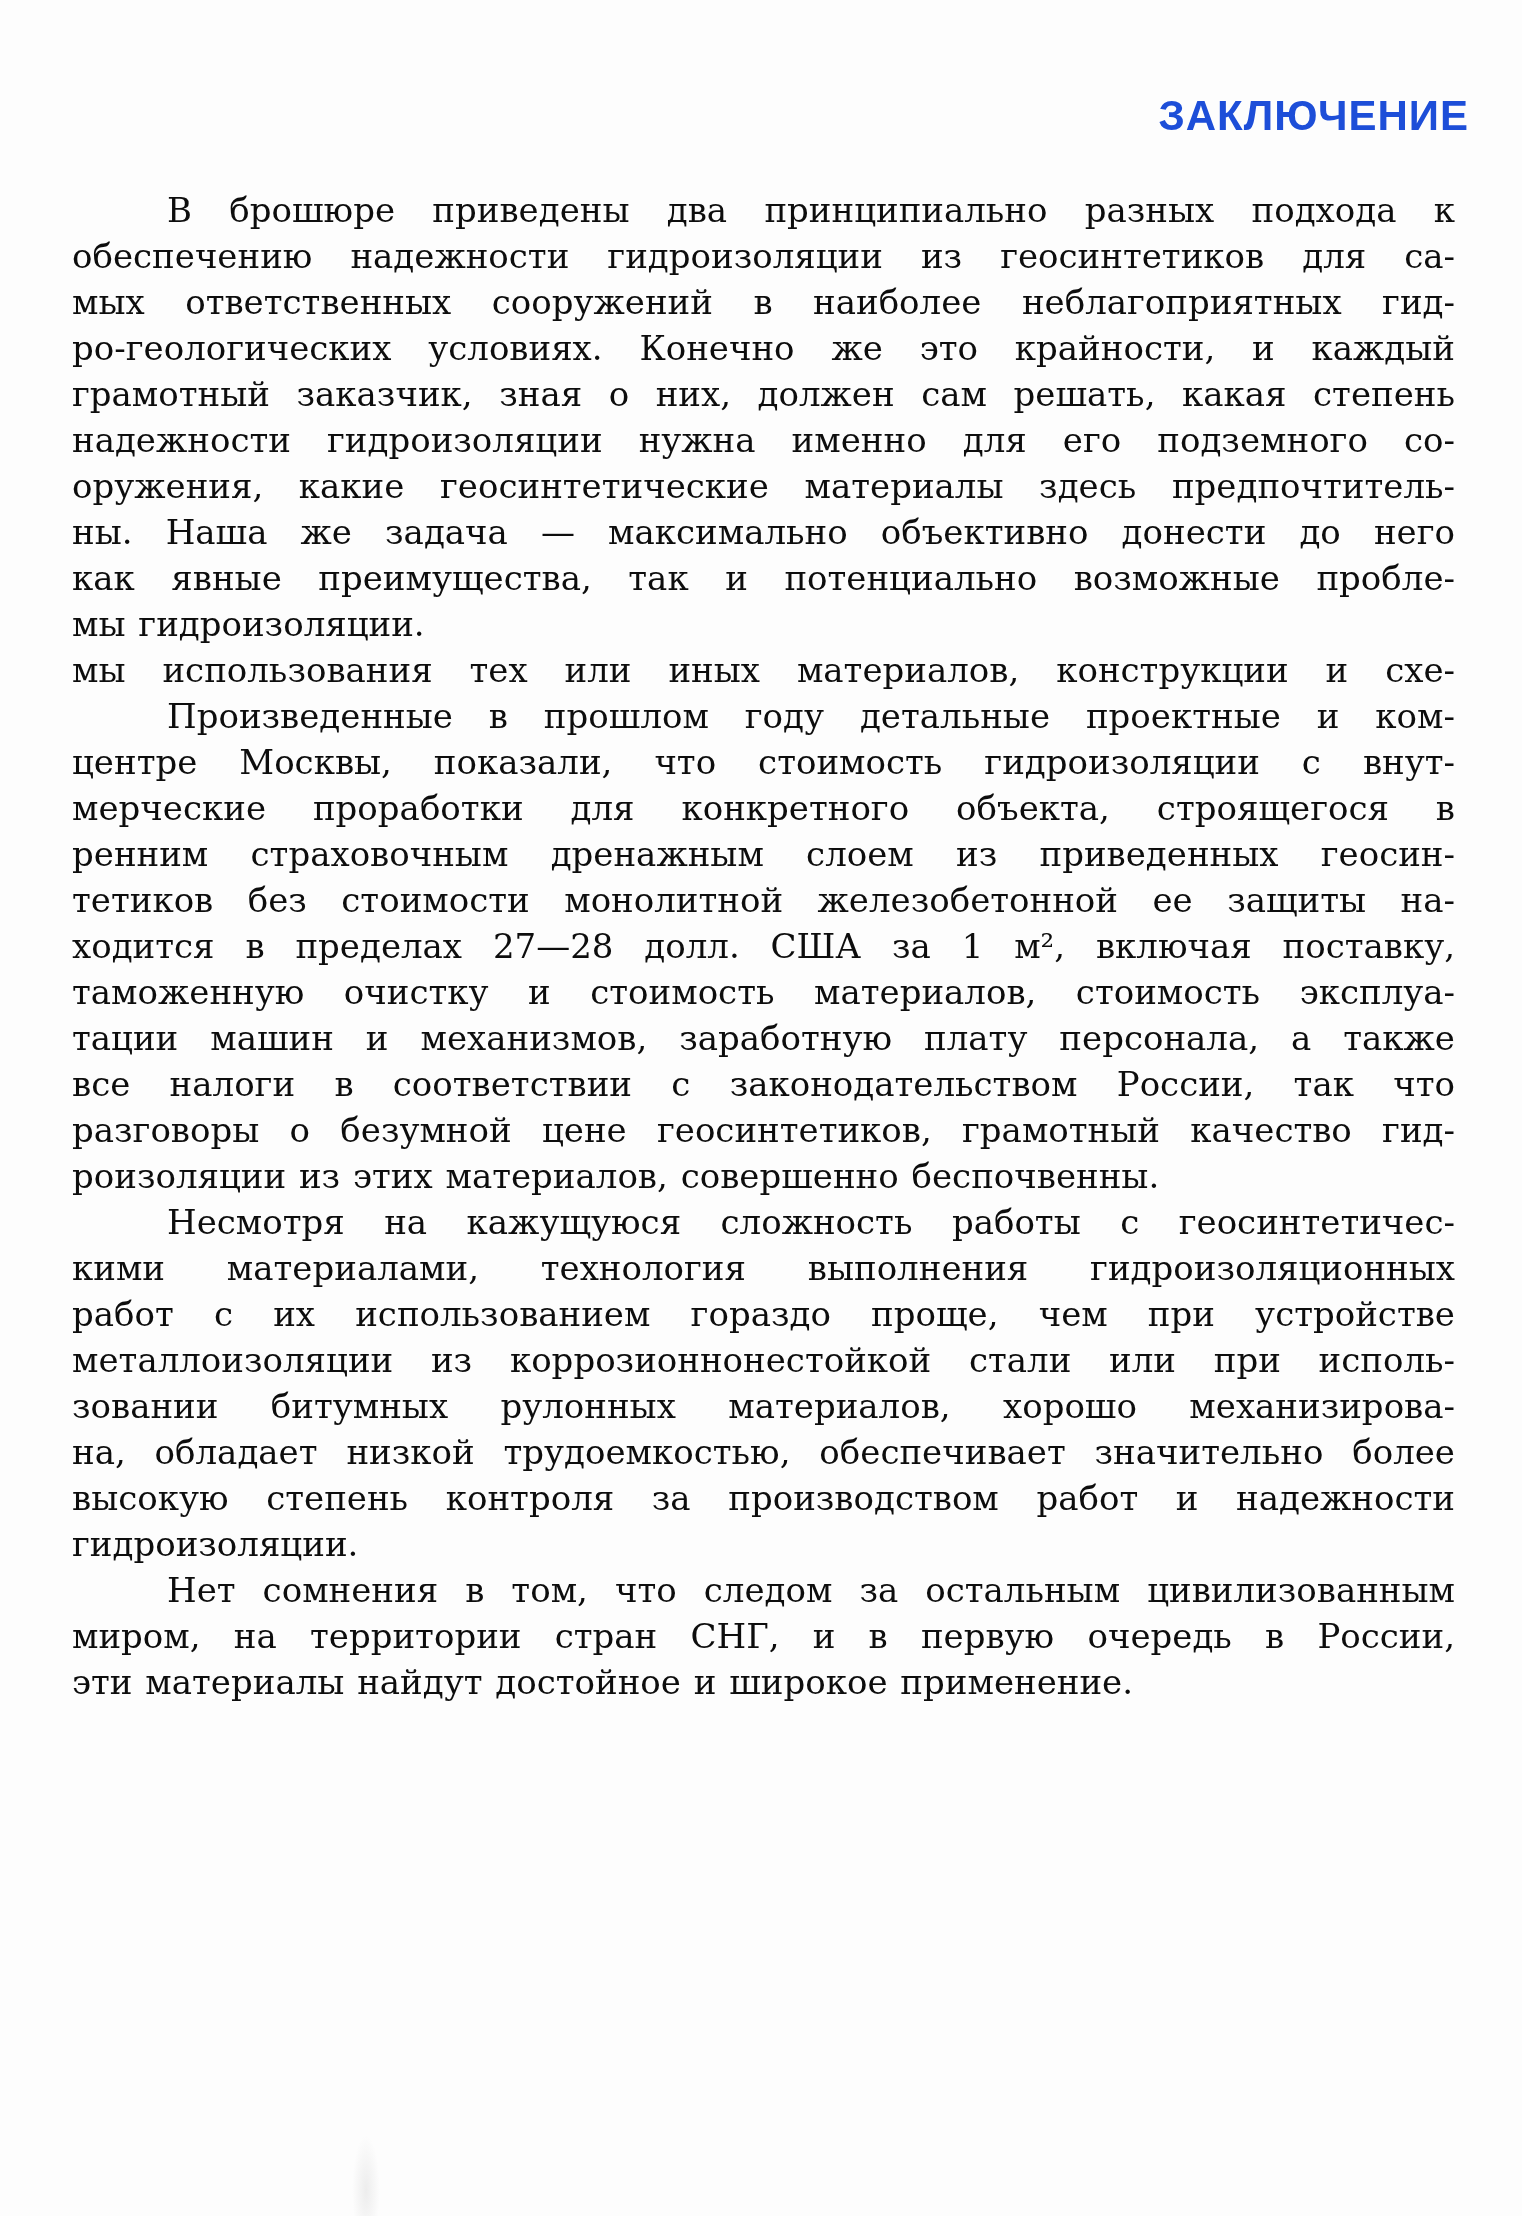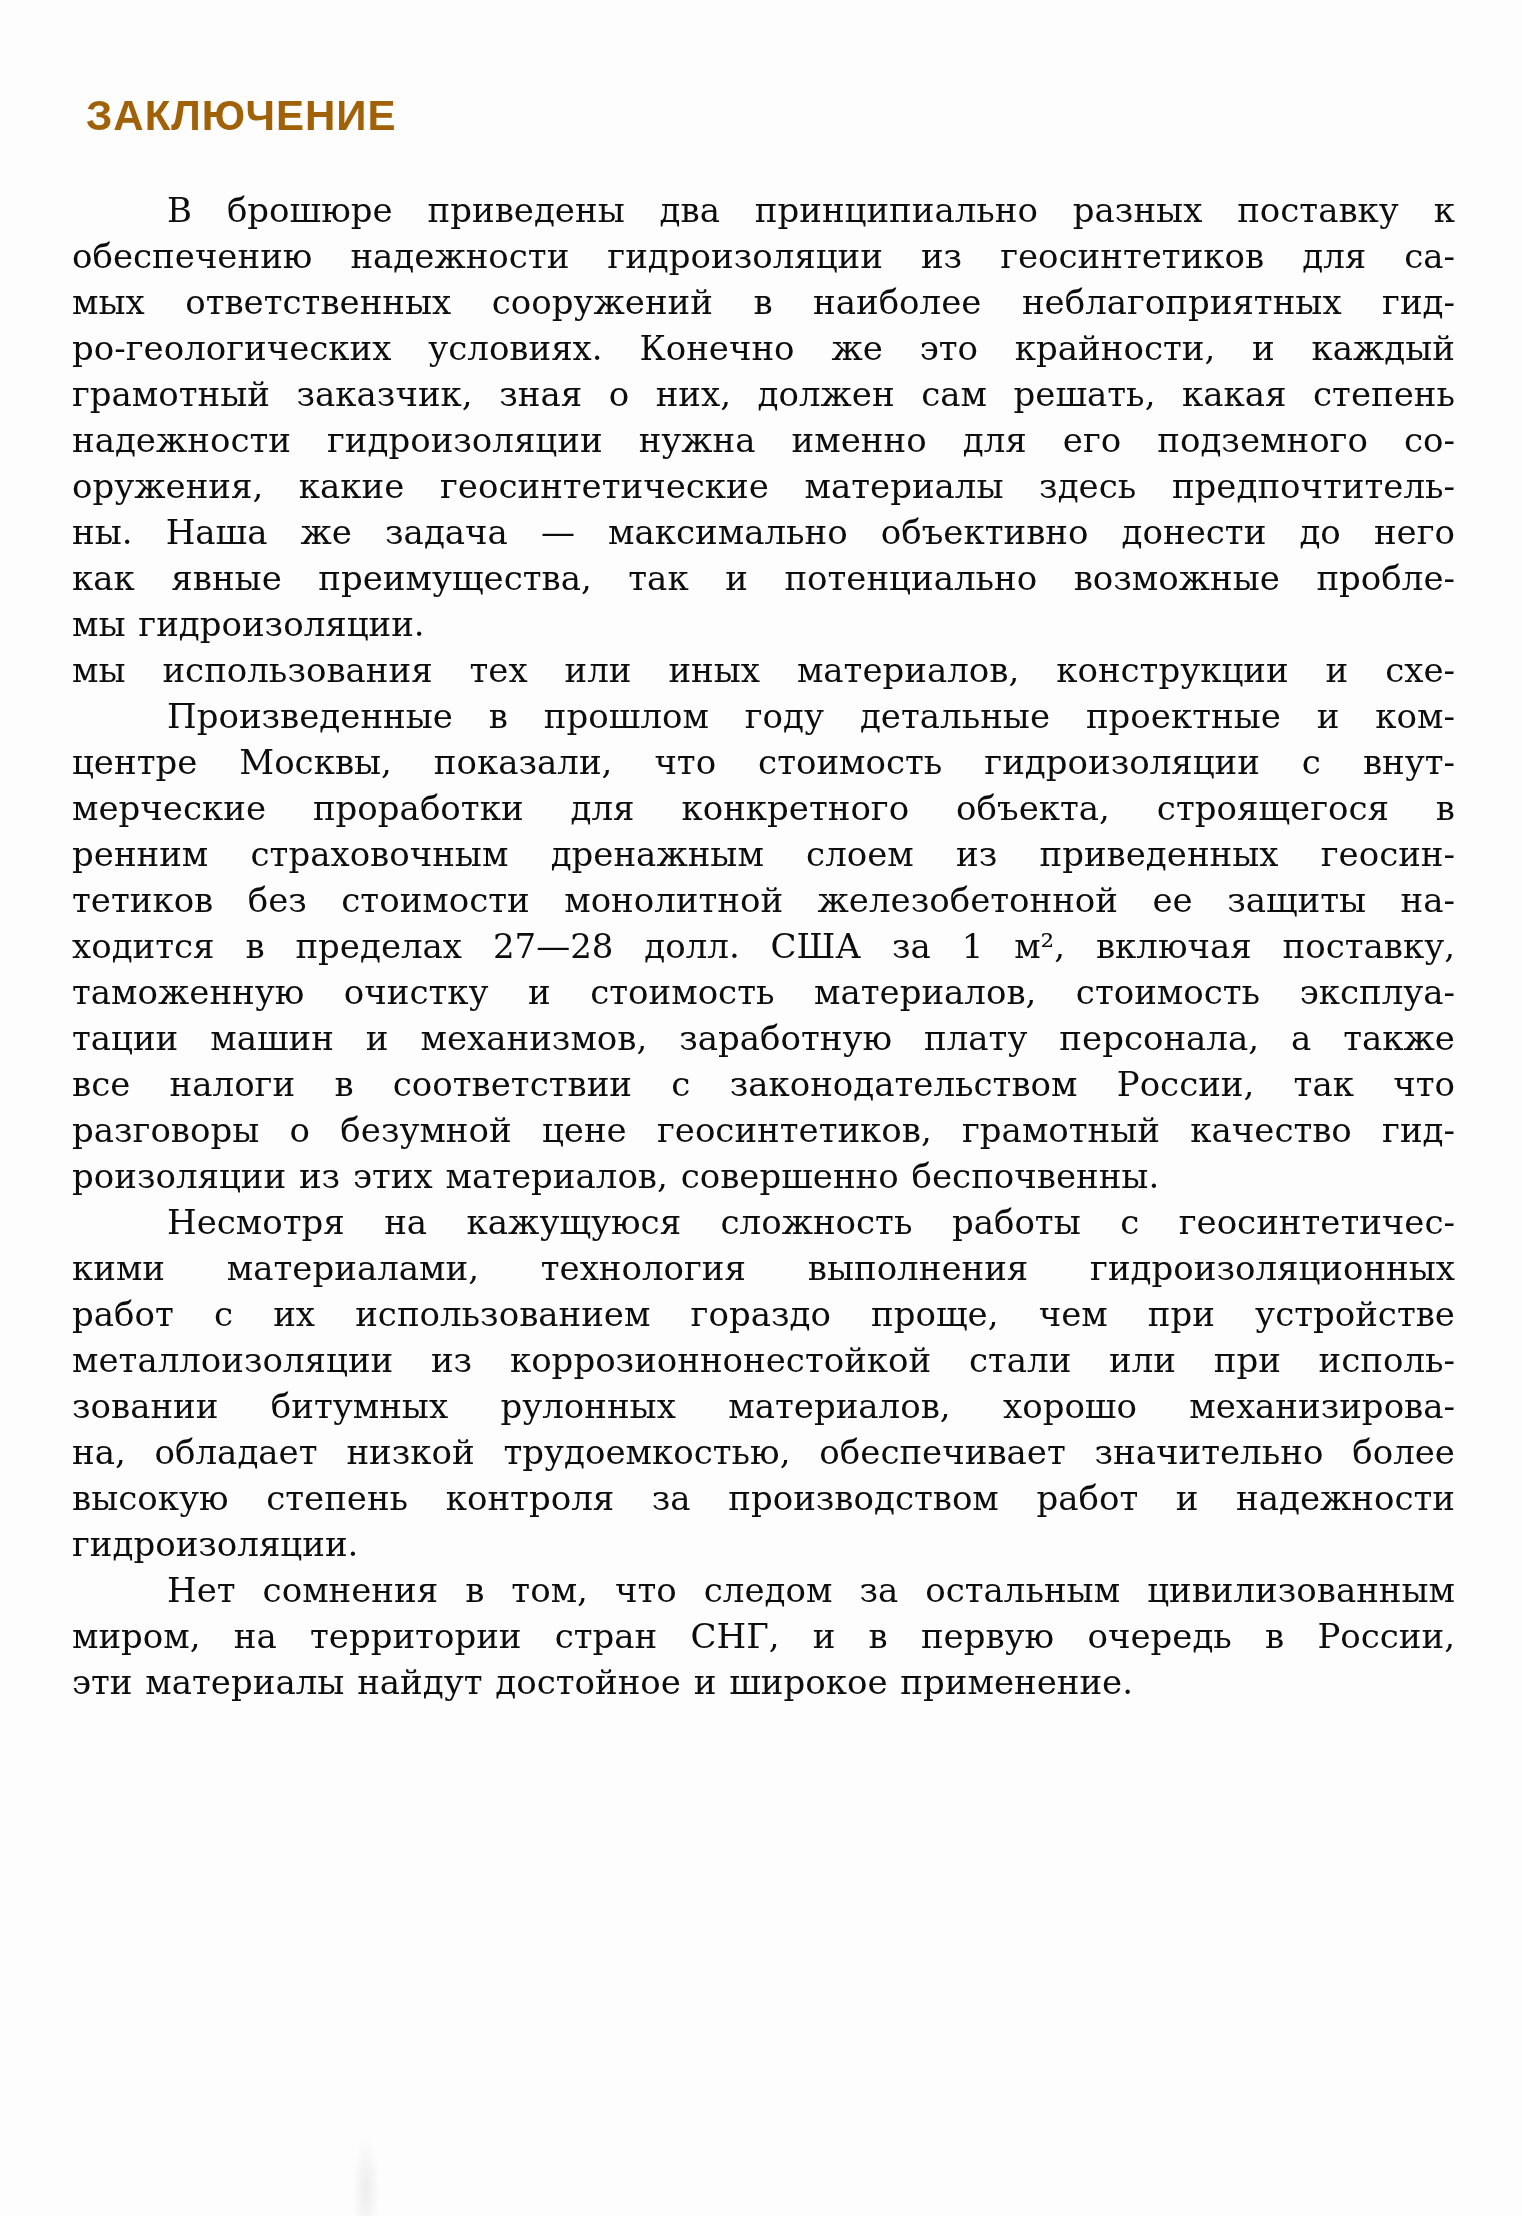--- a/index.html
+++ b/index.html
@@ -16,27 +16,27 @@
   .page {
     position: relative;
     width: 1522px;
     height: 2216px;
     box-sizing: border-box;
     padding: 0 67px 0 72px;
     color: #0d0d0d;
   }
   .title {
     margin: 95px 0 0 0;
-    text-align: left;
+    text-align: right;
     font-family: "Liberation Sans", sans-serif;
     font-weight: 700;
     font-size: 42px;
     line-height: 1;
     letter-spacing: 1px;
-    color: #a16207;
+    color: #1d4ed8;
     transform: translateX(14px);
   }
   .content {
     margin-top: 50px;
     font-size: 34px;
     line-height: 46px;
     word-spacing: 2px;
   }
   .paragraph {
     margin: 0;
@@ -63,21 +63,21 @@
   }
 </style>
 </head>
 <body>
 
 <div class="page">
   <h1 class="title">ЗАКЛЮЧЕНИЕ</h1>
 
   <div class="content" id="paragraphs">
       <div class="paragraph">
-        <div class="line first">В брошюре приведены два принципиально разных поставку к</div>
+        <div class="line first">В брошюре приведены два принципиально разных подхода к</div>
         <div class="line">обеспечению надежности гидроизоляции из геосинтетиков для са-</div>
         <div class="line">мых ответственных сооружений в наиболее неблагоприятных гид-</div>
         <div class="line">ро-геологических условиях. Конечно же это крайности, и каждый</div>
         <div class="line">грамотный заказчик, зная о них, должен сам решать, какая степень</div>
         <div class="line">надежности гидроизоляции нужна именно для его подземного со-</div>
         <div class="line">оружения, какие геосинтетические материалы здесь предпочтитель-</div>
         <div class="line">ны. Наша же задача — максимально объективно донести до него</div>
         <div class="line">как явные преимущества, так и потенциально возможные пробле-</div>
         <div class="line last">мы гидроизоляции.</div>
         <div class="line">мы использования тех или иных материалов, конструкции и схе-</div>

